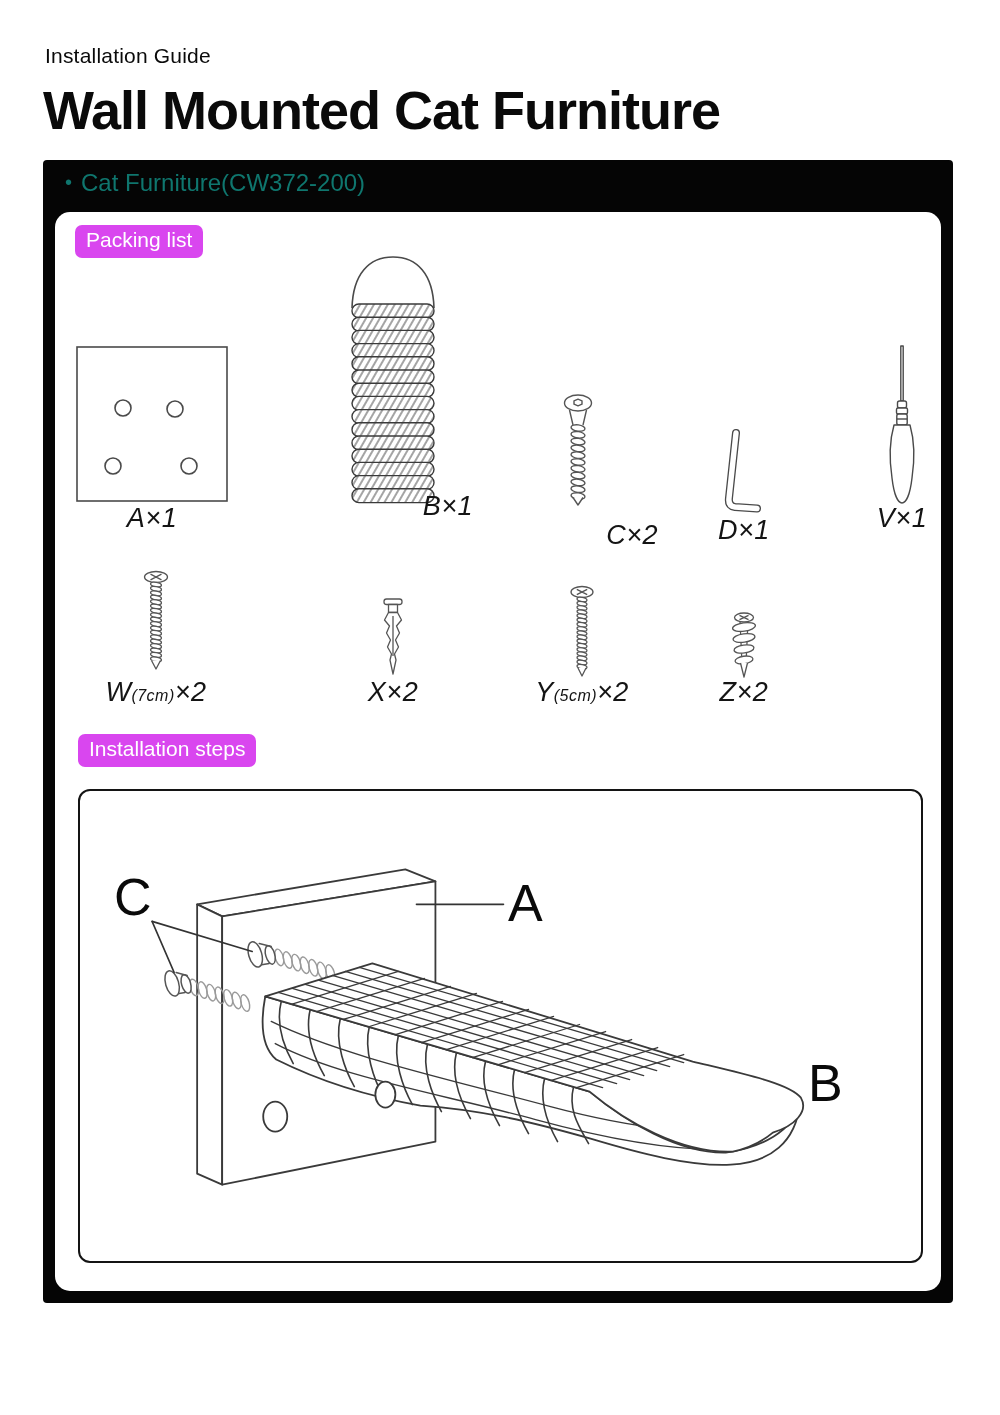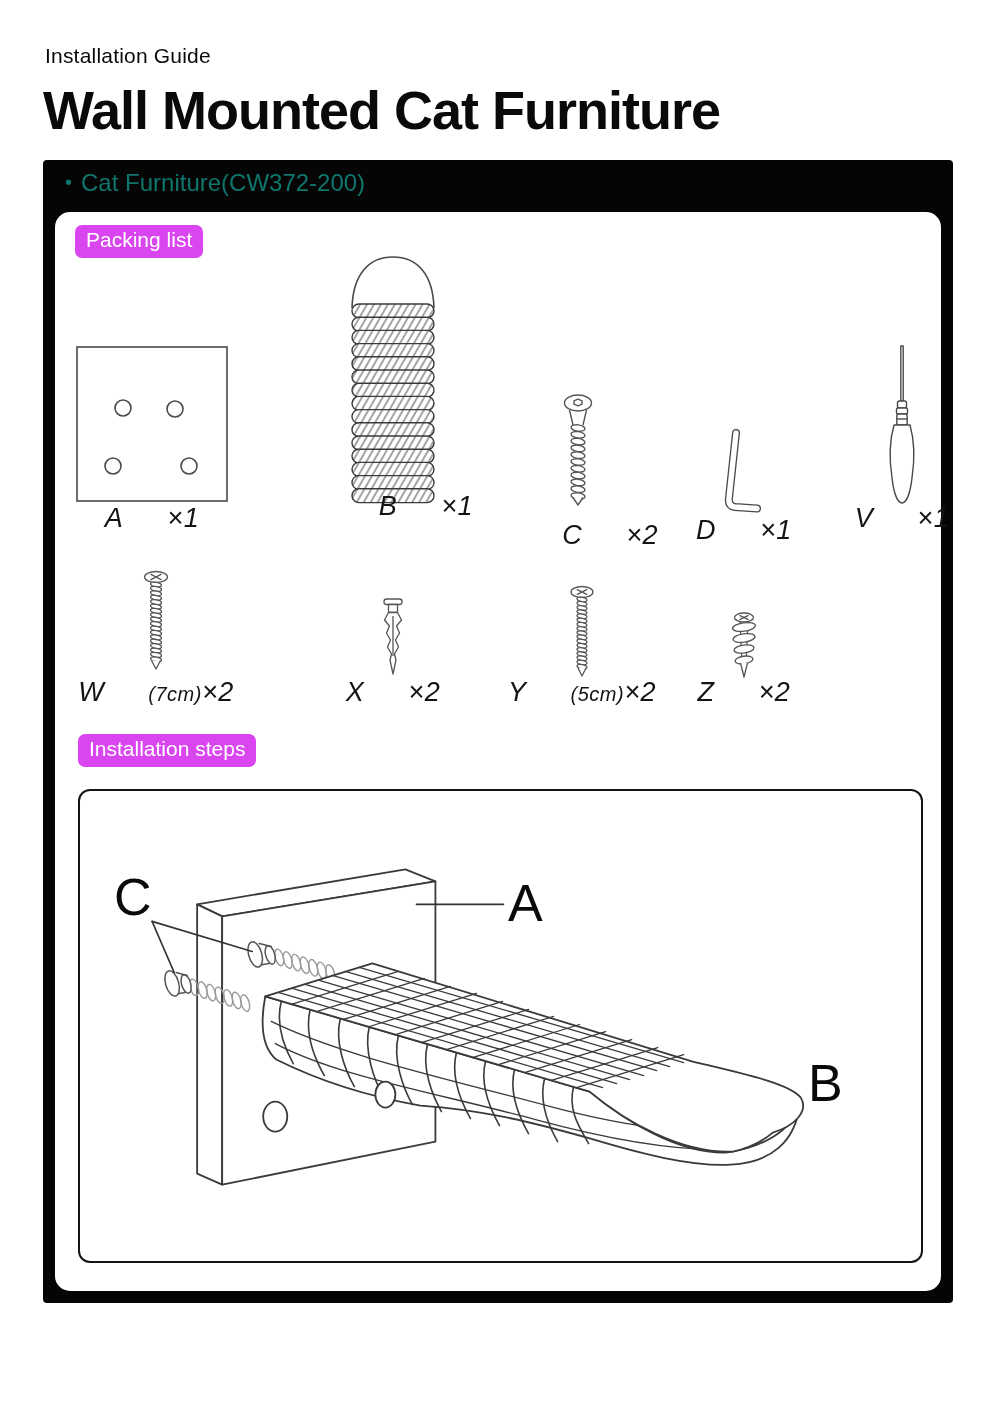--- a/index.html
+++ b/index.html
@@ -14,21 +14,21 @@
   .frame-title .bullet{font-size:20px;margin-right:9px;position:relative;top:-2px;}
   .panel{left:55px;top:212px;width:886px;height:1079px;background:#ffffff;border-radius:15px;}
   
   .badge{background:#d946ef;color:#ffffff;font-size:21px;padding:3px 11px 6px 11px;border-radius:7px;white-space:nowrap;}
   .badge-packing{left:75px;top:225px;}
   .badge-steps{left:78px;top:734px;}
   
   .part{position:absolute;width:160px;}
   .part svg{display:block;margin:0 auto;}
   .part-label{position:absolute;left:0;right:0;text-align:center;font-size:27px;color:#141414;letter-spacing:.5px;white-space:nowrap;font-style:italic;}
-  .part-label .pn{font-size:20px;margin-left:44px;}
+  .part-label .pn{font-size:16px;}
   
   .diagram-box{left:78px;top:789px;width:845px;height:474px;border:2.5px solid #141414;border-radius:12px;box-sizing:border-box;}
   .diagram-box svg{position:absolute;left:0;top:0;width:100%;height:100%;}
   .dlabel{position:absolute;font-size:52px;color:#0a0a0a;line-height:1;}
   .dlabel-c{left:34px;top:80px;}
   .dlabel-a{left:428px;top:86px;}
   .dlabel-b{left:728px;top:266px;}
 </style>
 </head>
 <body>

